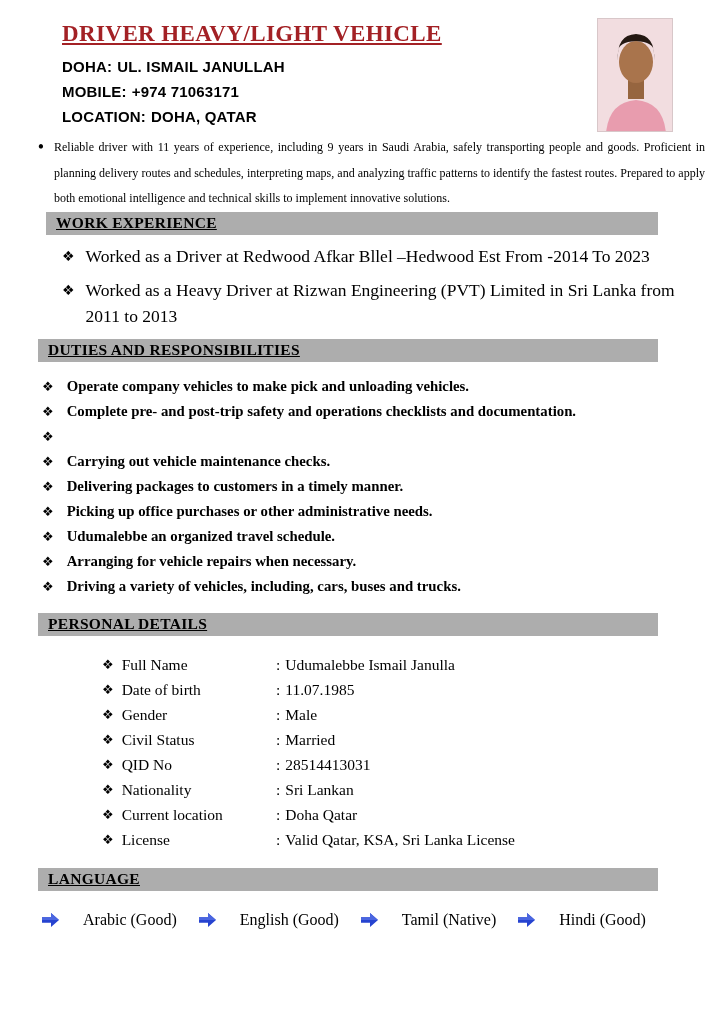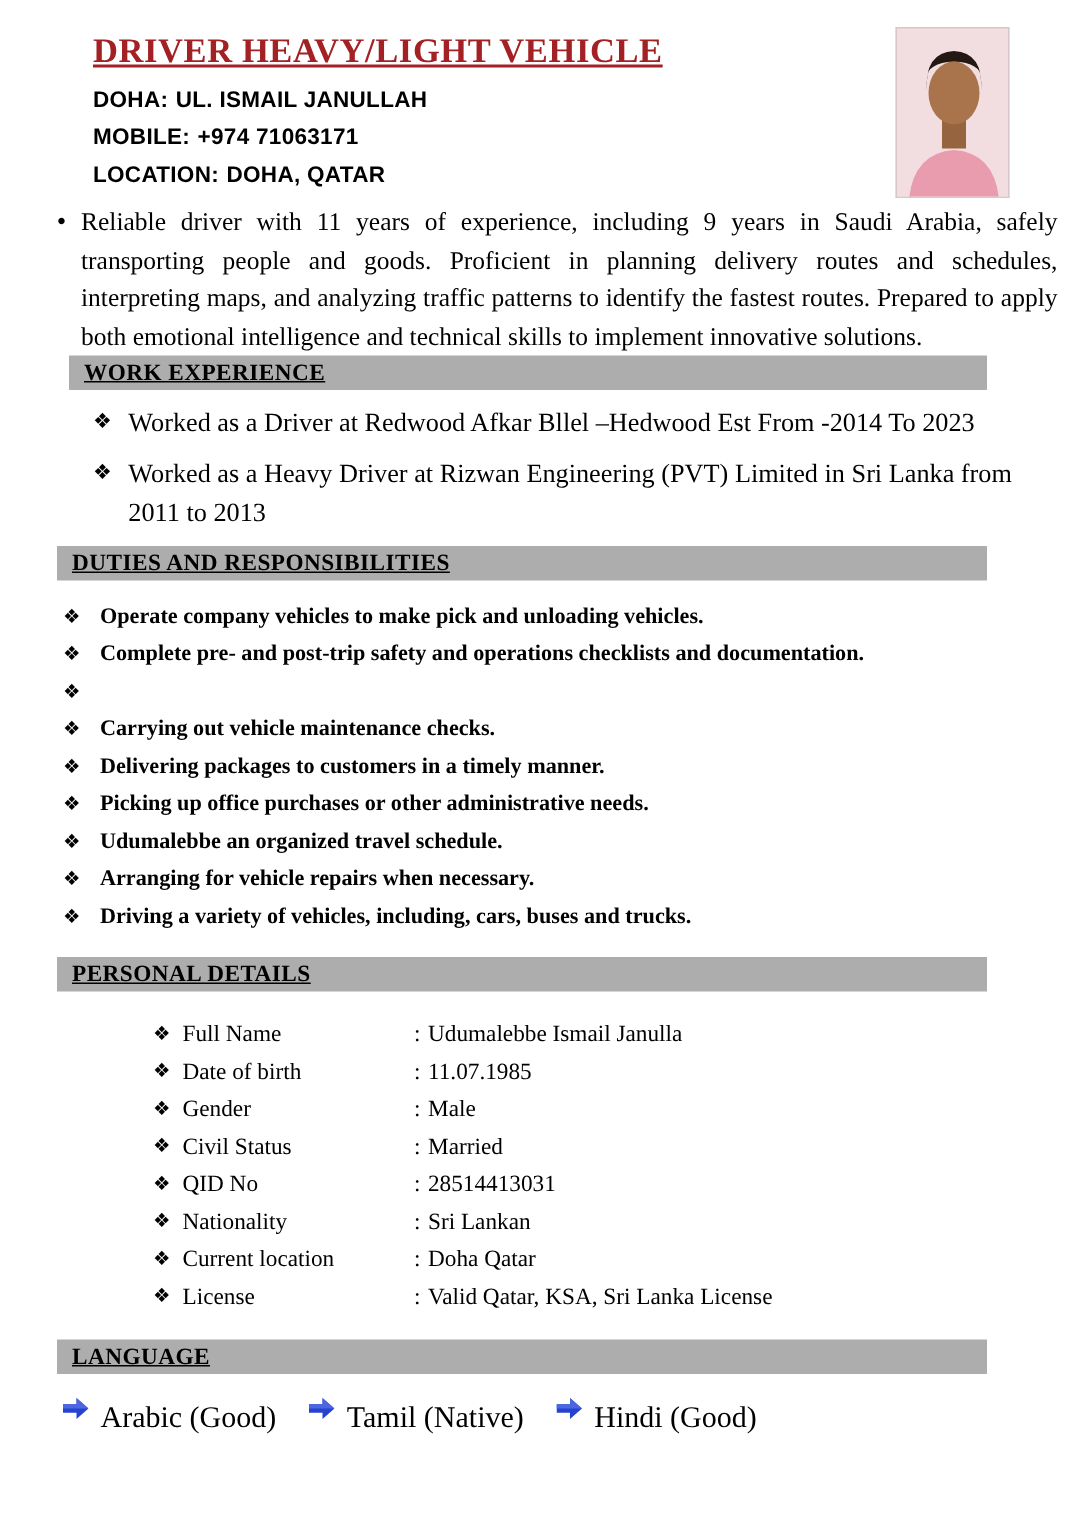--- a/index.html
+++ b/index.html
@@ -34,21 +34,21 @@
     font-family:"Liberation Sans", sans-serif;
     font-weight:bold; font-size:15px; line-height:25px;
     letter-spacing:.2px;
   }
   .contact-line .clabel { margin-right:5px; }
 
   
   .summary-row { display:flex; margin:6px 0 0 -10px; }
   .summary-dot { width:26px; text-align:center; font-size:18px; line-height:25.5px; flex:none; }
   .summary {
-    flex:1; font-size:17px; line-height:25.5px; text-align:justify;
+    flex:1; font-size:12px; line-height:25.5px; text-align:justify;
     padding-right:2px;
   }
 
   
   .section-bar {
     background:#ADADAD; height:23px; width:620px;
     display:flex; align-items:center; padding-left:10px;
     font-weight:bold; font-size:15.5px; letter-spacing:.3px;
     font-family:"Liberation Serif", serif;
     text-decoration:underline;
@@ -77,21 +77,21 @@
   }
 
   
   .details { margin:16px 0 16px 64px; }
   .detail-row { display:flex; font-size:15.5px; line-height:25px; }
   .detail-label { display:flex; gap:8px; width:174px; flex:none; }
   .detail-colon { margin-right:5px; }
 
   
   .lang-row { display:flex; align-items:center; gap:22px; margin:16px 0 0 4px; }
-  .lang-item { display:flex; gap:8px; font-size:20px; line-height:26px; }
+  .lang-item { display:flex; align-items:center; gap:24px; font-size:16px; line-height:26px; }
   .arrow-icon { flex:none; display:inline-flex; }
 </style>
 </head>
 <body>
 
 <div class="page">
 
   <div class="photo">
     <svg width="76" height="114" viewBox="0 0 76 114">
       <rect width="76" height="114" fill="#f2dde0"></rect>
@@ -284,35 +284,44 @@
       <span class="lang-item">
         <span class="arrow-icon">
           <svg width="17" height="14" viewBox="0 0 17 14">
             <polygon points="0,4.2 9,4.2 9,0 17,7 9,14 9,9.8 0,9.8" fill="#2643D0"></polygon>
             <polygon points="0,4.2 9,4.2 9,0 17,7 0,7" fill="#4b66e0"></polygon>
           </svg>
         </span>
         <span>Arabic (Good)</span>
       </span>
 
-
       <span class="lang-item">
         <span class="arrow-icon">
           <svg width="17" height="14" viewBox="0 0 17 14">
             <polygon points="0,4.2 9,4.2 9,0 17,7 9,14 9,9.8 0,9.8" fill="#2643D0"></polygon>
             <polygon points="0,4.2 9,4.2 9,0 17,7 0,7" fill="#4b66e0"></polygon>
           </svg>
         </span>
-        <span>Tamil (Native)</span>
+        <span>English (Good)</span>
       </span>
 
       <span class="lang-item">
         <span class="arrow-icon">
           <svg width="17" height="14" viewBox="0 0 17 14">
             <polygon points="0,4.2 9,4.2 9,0 17,7 9,14 9,9.8 0,9.8" fill="#2643D0"></polygon>
             <polygon points="0,4.2 9,4.2 9,0 17,7 0,7" fill="#4b66e0"></polygon>
           </svg>
         </span>
+        <span>Tamil (Native)</span>
+      </span>
+
+      <span class="lang-item">
+        <span class="arrow-icon">
+          <svg width="17" height="14" viewBox="0 0 17 14">
+            <polygon points="0,4.2 9,4.2 9,0 17,7 9,14 9,9.8 0,9.8" fill="#2643D0"></polygon>
+            <polygon points="0,4.2 9,4.2 9,0 17,7 0,7" fill="#4b66e0"></polygon>
+          </svg>
+        </span>
         <span>Hindi (Good)</span>
       </span>
     </div>
 
 </div>
 
 </body></html>

